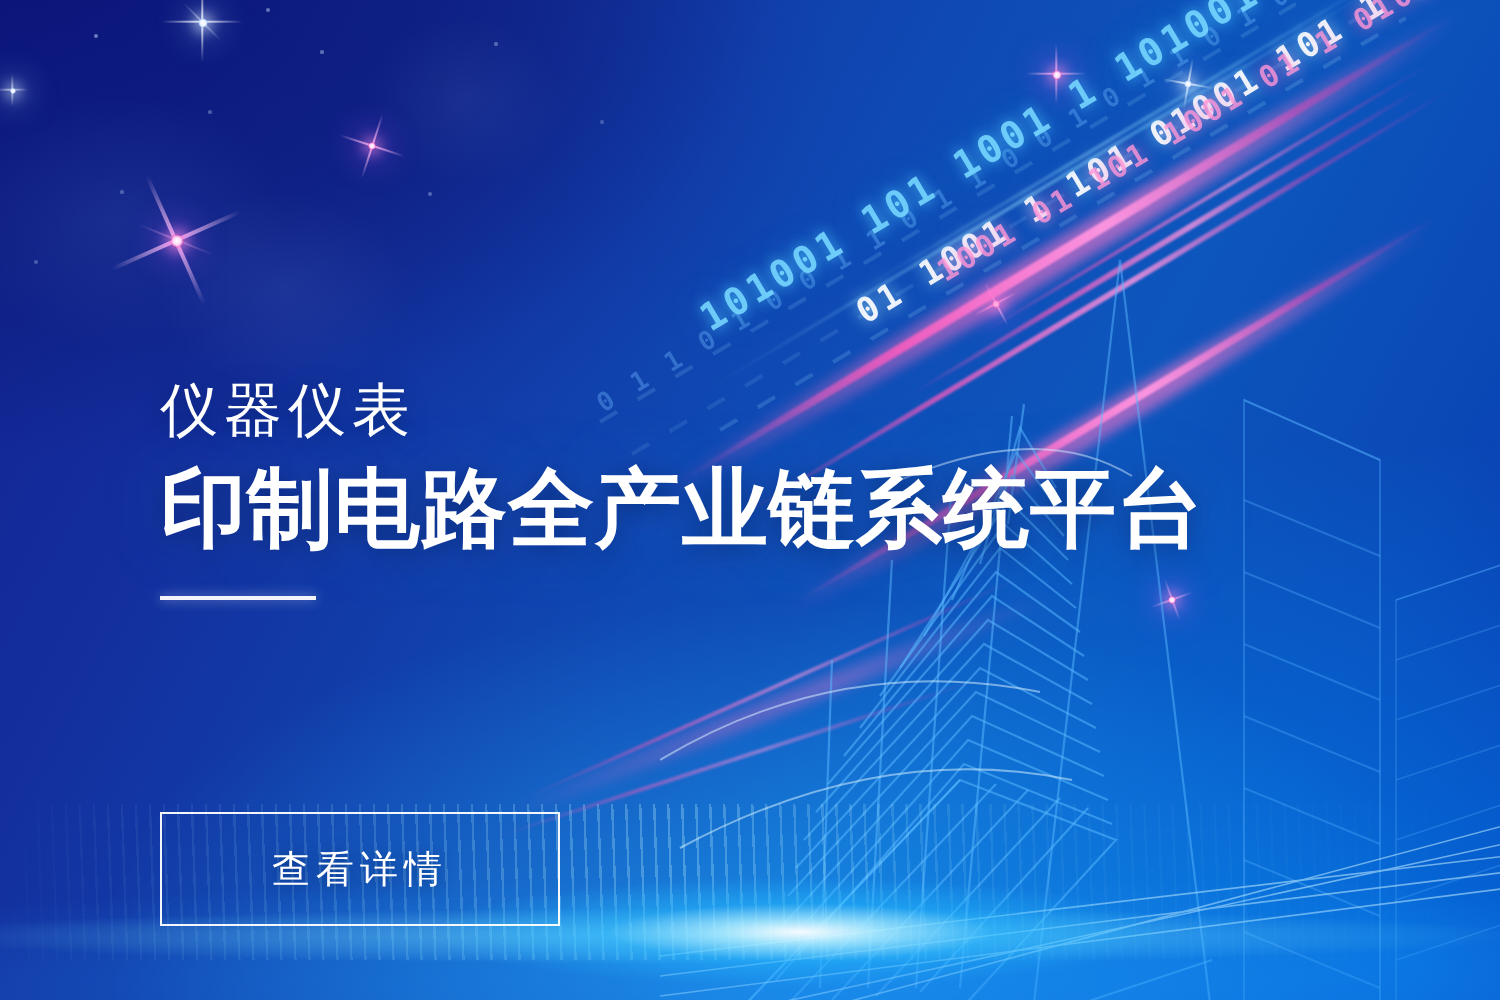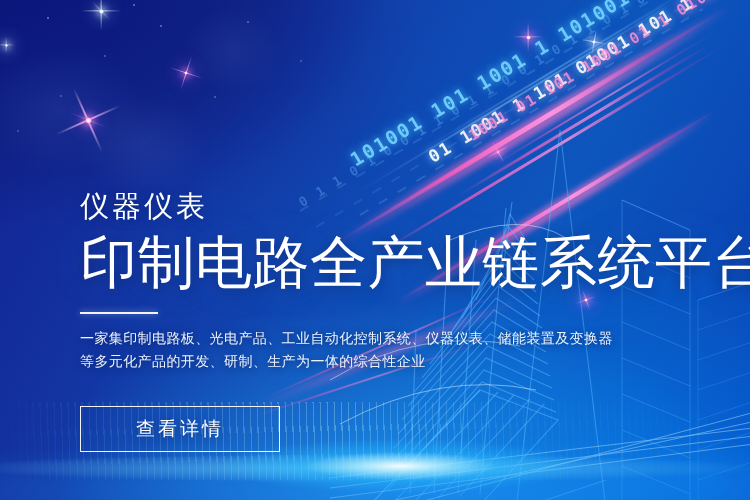--- a/index.html
+++ b/index.html
@@ -104,38 +104,38 @@
   }
 
   
   .content{position:absolute;left:80px;top:192px;width:620px;z-index:30;}
   .eyebrow{
     font-size:29px;line-height:1;color:#ffffff;font-weight:400;letter-spacing:3px;
     text-shadow:0 1px 10px rgba(0,30,90,.55);
   }
   .headline{
     margin-top:13px;
-    font-size:57px;line-height:1;color:#ffffff;font-weight:400;letter-spacing:.5px;
+    font-size:43px;line-height:1;color:#ffffff;font-weight:700;letter-spacing:.5px;
     white-space:nowrap;
     text-shadow:0 2px 14px rgba(2,20,80,.6),0 0 30px rgba(70,150,255,.35);
   }
   .rule{
     margin-top:21px;width:78px;height:2px;background:#ffffff;opacity:.95;
     box-shadow:0 0 6px rgba(255,255,255,.5);
   }
   .desc{
     margin-top:13px;
     font-size:14px;line-height:23px;color:#eef4ff;font-weight:400;letter-spacing:.4px;
     max-width:470px;
     text-shadow:0 1px 7px rgba(0,25,80,.7);
   }
   .desc div{white-space:nowrap;}
   .cta{
     position:absolute;left:80px;top:406px;
-    width:200px;height:46px;box-sizing:border-box;
+    width:200px;height:57px;box-sizing:border-box;
     border:1.5px solid rgba(255,255,255,.95);
     background:transparent;
     color:#ffffff;font-size:19px;letter-spacing:3px;font-weight:400;
     display:flex;align-items:center;justify-content:center;
     cursor:pointer;z-index:31;
     font-family:Liberation Serif, serif;
     text-shadow:0 1px 8px rgba(0,25,80,.5);
   }
 </style>
 </head>
@@ -341,21 +341,17 @@
     </svg>
   </div>
 
   <div class="layer rays"></div>
   <div class="layer horizon"></div>
 
   <div class="content">
     <div class="eyebrow">仪器仪表</div>
     <div class="headline">印制电路全产业链系统平台</div>
     <div class="rule"></div>
-    <div class="desc">
-      <div>一家集印制电路板、光电产品、工业自动化控制系统、仪器仪表、储能装置及变换器</div>
-      <div>等多元化产品的开发、研制、生产为一体的综合性企业</div>
-    </div>
   </div>
 
   <div class="cta">查看详情</div>
 
 </div>
 
 </body></html>

